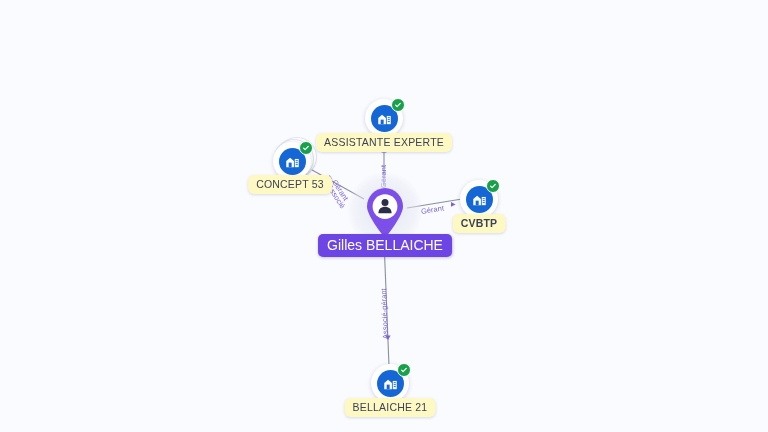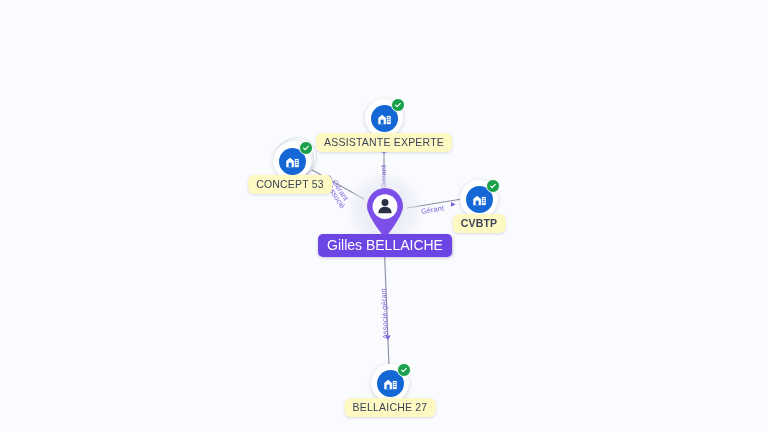--- a/index.html
+++ b/index.html
@@ -202,21 +202,21 @@
           <rect x="16.5" y="13" width="3" height="1.3" fill="#1667d6"></rect>
           <rect x="16.5" y="15.8" width="3" height="1.3" fill="#1667d6"></rect>
         </svg>
       </div>
     </div>
     <div class="badge">
       <svg width="8" height="8" viewBox="0 0 12 12">
         <path d="M2.4 6.2 L4.7 8.4 L9.4 3.5" fill="none" stroke="#ffffff" stroke-width="1.9" stroke-linecap="round" stroke-linejoin="round"></path>
       </svg>
     </div>
-    <div class="clabel" style="left:0px;top:15px;">BELLAICHE 27</div>
+    <div class="clabel" style="left:0px;top:15px;">BELLAICHE 21</div>
   </div>
 
   <div class="node" style="left:385px;top:210px;">
     <div class="halo"></div>
     <div class="pin">
       <svg width="44" height="52" viewBox="0 0 44 52">
         <path d="M22 51 C22 51 40 29.5 40 19.5 C40 9.3 31.9 1 22 1 C12.1 1 4 9.3 4 19.5 C4 29.5 22 51 22 51 Z" fill="#7b4fe8"></path>
         <circle cx="22" cy="19.6" r="12.4" fill="#ffffff"></circle>
         <g>
           <circle cx="22" cy="15.6" r="3.5" fill="#2b2f45"></circle>

